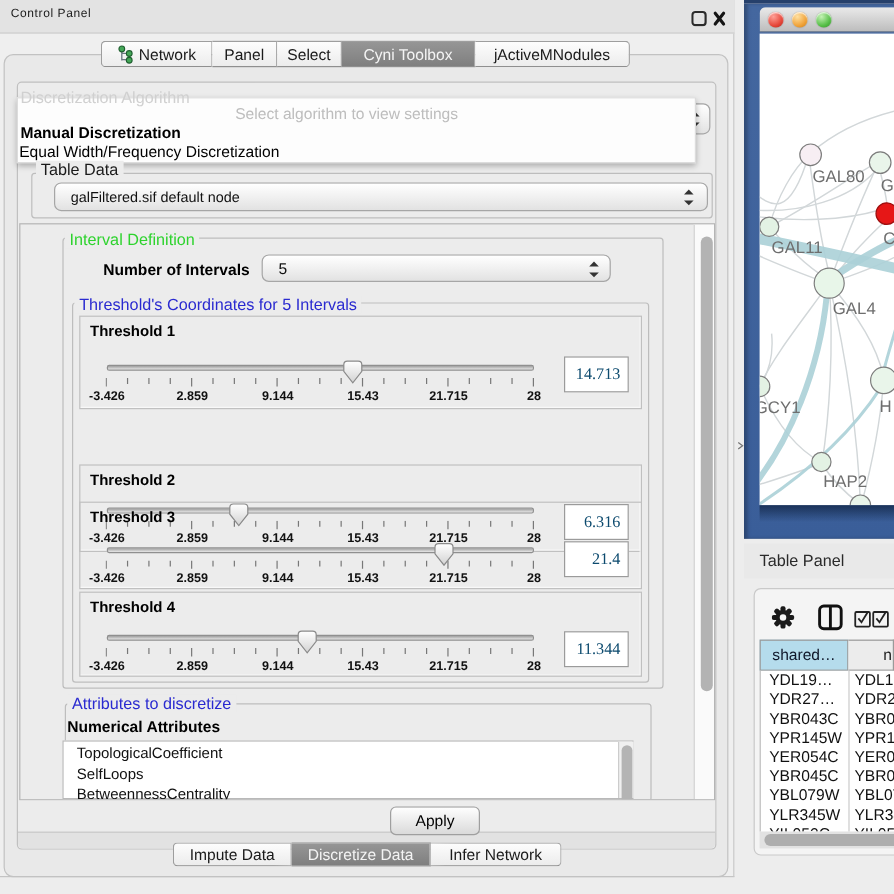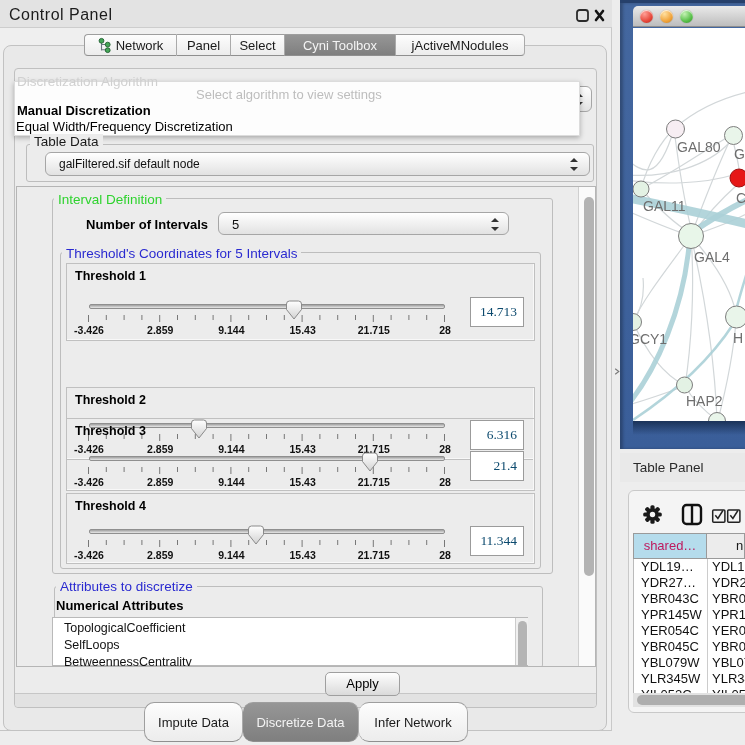--- a/index.html
+++ b/index.html
@@ -2,21 +2,21 @@
 <html><head>
 <meta charset="utf-8">
 <style>
 * { margin:0; padding:0; box-sizing:border-box; }
 html,body { width:745px; height:745px; }
 body { font-family:"Liberation Sans", sans-serif; background:#ededed; position:relative; overflow:hidden; }
 .abs { position:absolute; }
 
 #win { left:0; top:0; width:612px; height:731px; background:#efefef; border-right:1px solid #c9c9c9; border-bottom:1px solid #c4c4c4; }
 #titlebar { left:0; top:0; width:612px; height:28px; background:#e3e3e3; border-bottom:1px solid #cdcdcd; }
-#titlebar .t { position:absolute; left:9px; top:6px; font-size:16px; letter-spacing:0.5px; color:#1c1c1c; }
+#titlebar .t { position:absolute; left:9px; top:6px; font-size:10px; letter-spacing:0.5px; color:#1c1c1c; }
 #boxA { left:3px; top:45px; width:604px; height:686px; border:1px solid #c2c2c2; border-radius:8px; background:#e9e9e9; }
 
 .seg { display:flex; height:22px; font-size:13px; color:#1a1a1a; }
 .seg .s { background:linear-gradient(#fdfdfd,#ececec); border-top:1px solid #9e9e9e; border-bottom:1px solid #8f8f8f; border-right:1px solid #aaa; display:flex; align-items:center; justify-content:center; }
 .seg .s.first { border-left:1px solid #9e9e9e; border-radius:4px 0 0 4px; }
 .seg .s.last { border-radius:0 4px 4px 0; }
 .seg .s.sel { background:linear-gradient(#969696,#7f7f7f); color:#f4f4f4; }
 #toptabs { left:84px; top:34px; }
 
 .group { position:absolute; border:1px solid #bdbdbd; border-radius:3px; }
@@ -48,31 +48,31 @@
 .tlbl { position:absolute; font-size:10.5px; font-weight:bold; color:#111; transform:translateX(-50%); }
 
 #attrlist { left:35px; top:430px; width:476px; height:49px; background:#fff; border:1px solid #b9b9b9; font-size:12.5px; color:#111; padding-top:2px; }
 #attrlist .row { padding-left:11px; height:17px; line-height:17px; }
 #alscroll { left:462px; top:0; width:13px; height:47px; background:#f0f0f0; border-left:1px solid #ccc; }
 #althumb { left:2px; top:3px; width:9px; height:60px; background:#b4b4b4; border-radius:5px; }
 
 #applyrow { left:15px; top:667px; width:581px; height:27px; background:#ececec; border-bottom:1px solid #c6c6c6; }
 #applybtn { left:325px; top:672px; width:75px; height:24px; background:linear-gradient(#fefefe,#dadada); border:1px solid #9f9f9f; border-radius:5px; font-size:13px; text-align:center; line-height:22px; color:#000; }
 #bottabs { left:144px; top:702px; }
-#bottabs .s { height:40px;border-radius:10px; }
+#bottabs .s { height:20px; }
 
 #bluepanel { left:620px; top:0; width:125px; height:449px; background:linear-gradient(#44679f,#3a5e99); border-top:3px solid #26406b; box-shadow:inset 3px 0 3px rgba(0,0,0,0.25); }
 #nettitle { left:633px; top:6px; width:112px; height:21px; background:linear-gradient(#eaeaea,#bdbdbd); border-bottom:1px solid #8e8e8e; border-radius:5px 0 0 0; }
 .light { position:absolute; top:4px; width:13px; height:13px; border-radius:50%; box-shadow:inset 0 1px 1px rgba(255,255,255,0.8), 0 0 1px rgba(0,0,0,0.4); }
 #canvas { left:633px; top:28px; width:112px; height:393px; background:#fff; overflow:hidden; }
 #canvshadow { left:633px; top:421px; width:112px; height:14px; background:linear-gradient(rgba(15,35,66,0.75),rgba(15,35,66,0)); }
 #tpbar { left:620px; top:453px; width:125px; height:29px; background:#e9e9e9; }
 #tpbar .t { position:absolute; left:13px; top:7px; font-size:13.5px; color:#2a2a2a; }
 #tablebox { left:628px; top:490px; width:130px; height:223px; background:#f4f4f4; border:1px solid #c9c9c9; border-radius:6px; }
-#thead1 { left:633px; top:533px; width:74px; height:26px; background:#b5dcec; border:1px solid #9a9a9a; font-size:13px; color:#be185d; text-align:center; line-height:24px; }
+#thead1 { left:633px; top:533px; width:74px; height:26px; background:#b5dcec; border:1px solid #9a9a9a; font-size:13px; color:#0f172a; text-align:center; line-height:24px; }
 #thead2 { left:707px; top:533px; width:38px; height:26px; background:#ececec; border:1px solid #9a9a9a; border-left:none; font-size:13px; color:#1a1a1a; padding-left:29px; line-height:24px; }
 #tbodyL { left:633px; top:559px; width:74px; height:134px; background:#fff; font-size:13px; color:#111; border-left:1px solid #bbb; overflow:hidden; }
 #tbodyR { left:707px; top:559px; width:38px; height:134px; background:#fff; font-size:13px; color:#111; border-left:1px solid #ccc; overflow:hidden; }
 #tbodyL div { height:16px; line-height:16px; padding-left:7px; white-space:nowrap; }
 #tbodyR div { height:16px; line-height:16px; padding-left:4px; white-space:nowrap; }
 #hscroll { left:633px; top:693px; width:112px; height:14px; background:#e2e2e2; }
 #hthumb { left:4px; top:2px; width:120px; height:10px; background:#aeaeae; border-radius:5px; }
 </style>
 </head>
 <body>

